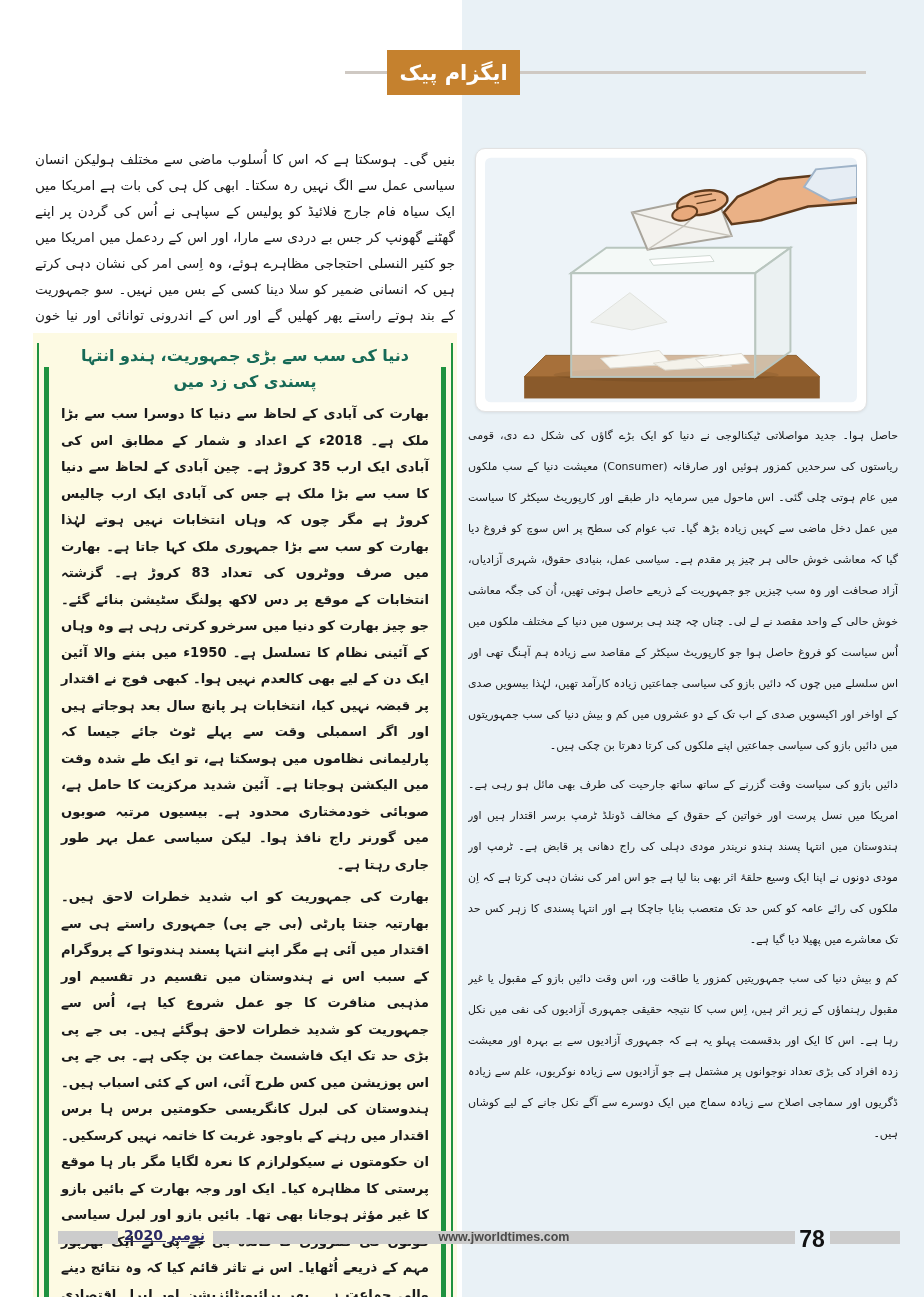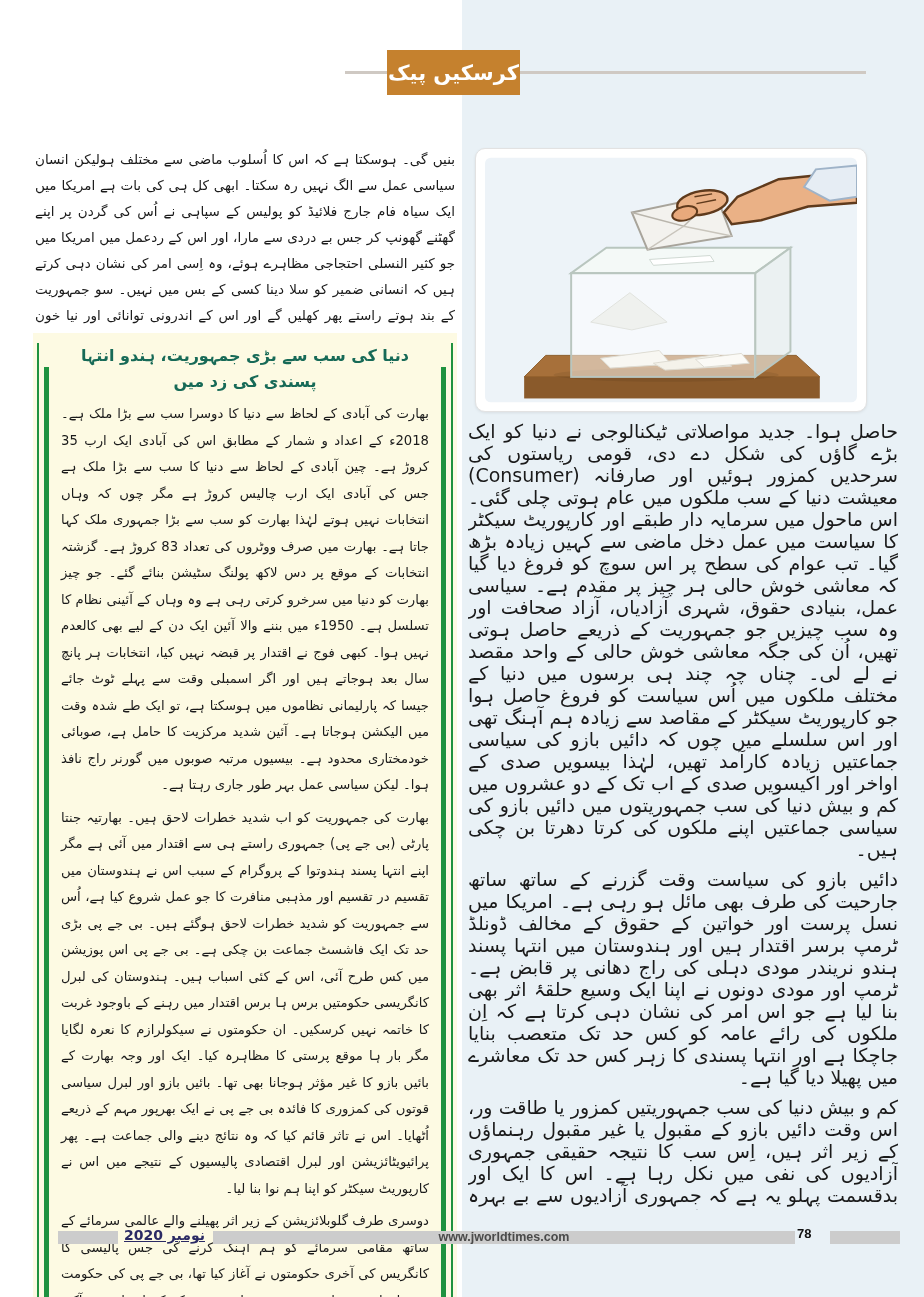--- a/index.html
+++ b/index.html
@@ -34,58 +34,58 @@
   .hl-box .rule{position:absolute;top:10px;bottom:10px;background:#1f9240;}
   .hl-box .rule.outer-l{left:4px;width:2px;}
   .hl-box .rule.inner-l{left:11px;width:5px;top:34px;}
   .hl-box .rule.outer-r{right:4px;width:2px;}
   .hl-box .rule.inner-r{right:11px;width:5px;top:34px;}
   .hl-title{
     margin:10px 28px 6px 28px;text-align:center;direction:rtl;
     color:#176a57;font-weight:bold;font-size:16px;line-height:26px;
   }
   .hl-body{margin:0 28px;}
-  .hl-body p{margin:0 0 6px 0;font-size:13.2px;line-height:26.5px;}
+  .hl-body p{margin:0 0 6px 0;font-size:13.2px;line-height:26.5px;font-weight:bold;}
   
   .illustration-card{
     position:absolute;left:475px;top:148px;width:390px;height:262px;
     background:#ffffff;border:1px solid #e2e2e2;border-radius:10px;
     box-shadow:0 1px 3px rgba(0,0,0,0.08);
     display:flex;align-items:center;justify-content:center;
   }
   .right-col{position:absolute;left:468px;top:420px;width:430px;height:790px;overflow:hidden;}
-  .right-col p{margin:0 0 8px 0;font-size:19px;line-height:22px;}
+  .right-col p{margin:0 0 8px 0;font-size:11px;line-height:31px;}
   
   .footer{position:absolute;left:0;top:1230px;width:924px;height:16px;}
   .fbar{position:absolute;top:1px;height:13px;background:#cccccc;}
   .fbar.b1{left:58px;width:60px;}
   .fbar.b2{left:213px;width:582px;}
   .fbar.b3{left:830px;width:70px;}
   .f-date{
     position:absolute;left:118px;top:-3px;width:93px;text-align:center;
     direction:rtl;color:#2b2a64;font-size:14px;font-weight:bold;text-decoration:underline;
   }
   .f-site{
     position:absolute;left:213px;top:0;width:582px;text-align:center;
     color:#4a4a4a;font-size:12.5px;font-family:"Liberation Sans",sans-serif;font-weight:bold;
   }
   .f-page{
-    position:absolute;left:797px;top:-4px;width:30px;text-align:left;
-    color:#111;font-size:13px;font-weight:bold;font-family:"Liberation Sans",sans-serif;
+    position:absolute;left:797px;top:-4px;width:30px;text-align:center;
+    color:#111;font-size:23px;font-weight:bold;font-family:"Liberation Sans",sans-serif;
   }
 </style>
 </head>
 <body>
 
 <div class="blue-panel"></div>
 
 <div class="hdr-line left"></div>
 <div class="hdr-line right"></div>
 <div class="banner">
-  <span>کرسکیں پیک</span>
+  <span>ایگزام پیک</span>
 </div>
 
 <div class="urdu intro">بنیں گی۔ ہوسکتا ہے کہ اس کا اُسلوب ماضی سے مختلف ہولیکن انسان سیاسی عمل سے الگ نہیں رہ سکتا۔ ابھی کل ہی کی بات ہے امریکا میں ایک سیاہ فام جارج فلائیڈ کو پولیس کے سپاہی نے اُس کی گردن پر اپنے گھٹنے گھونپ کر جس بے دردی سے مارا، اور اس کے ردعمل میں امریکا میں جو کثیر النسلی احتجاجی مظاہرے ہوئے، وہ اِسی امر کی نشان دہی کرتے ہیں کہ انسانی ضمیر کو سلا دینا کسی کے بس میں نہیں۔ سو جمہوریت کے بند ہوتے راستے پھر کھلیں گے اور اس کے اندرونی توانائی اور نیا خون بھی داخل ہوگا۔</div>
 
 <div class="hl-box">
   <div class="rule outer-l"></div>
   <div class="rule inner-l"></div>
   <div class="rule outer-r"></div>
   <div class="rule inner-r"></div>
   <div class="hl-title">دنیا کی سب سے بڑی جمہوریت، ہندو انتہا پسندی کی زد میں</div>

